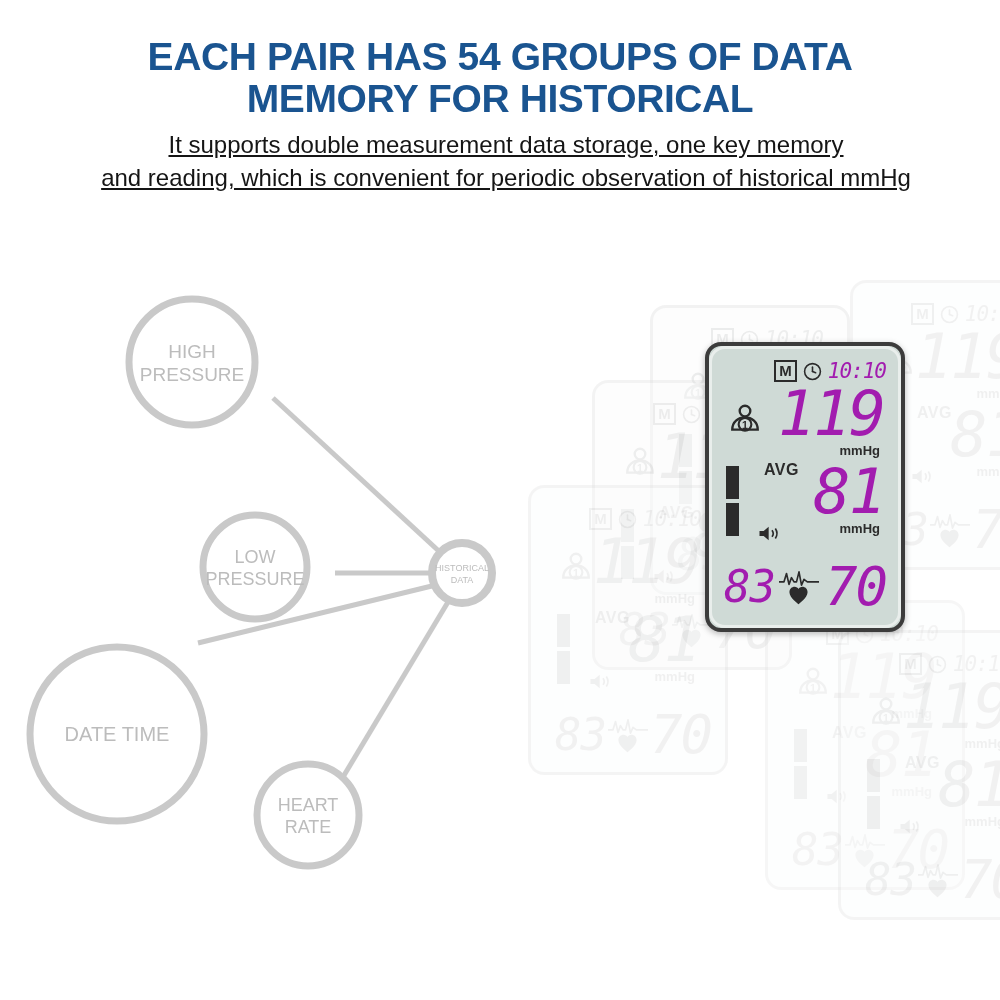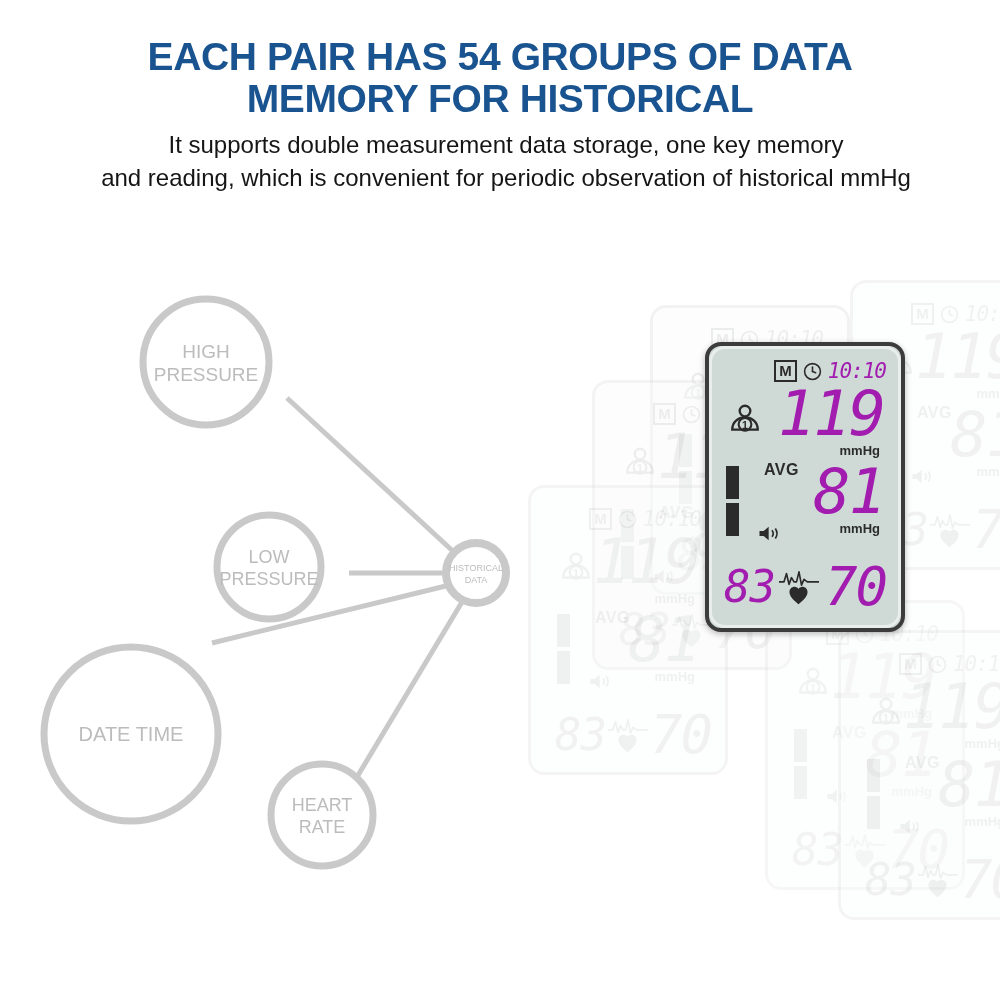--- a/index.html
+++ b/index.html
@@ -23,24 +23,25 @@
     box-sizing:border-box;
     font-stretch:condensed;
   }
   #subline{
     color:#151515;
     font-size:24px;
     line-height:33px;
     text-align:center;
     padding:8px 8px 0 20px;
     font-stretch:condensed;
+    text-decoration:underline;
   }
 
   
-  #diagram{position:absolute;left:24px;top:280px;width:540px;height:600px;}
+  #diagram{position:absolute;left:10px;top:280px;width:540px;height:600px;}
   #diagram svg{display:block;}
   .node-label{
     fill:#bcbcbc;
     font-family:"Liberation Sans", sans-serif;
     text-anchor:middle;
   }
 
   
   #lcd-stack{position:absolute;left:520px;top:270px;width:480px;height:660px;}
   .lcd{

